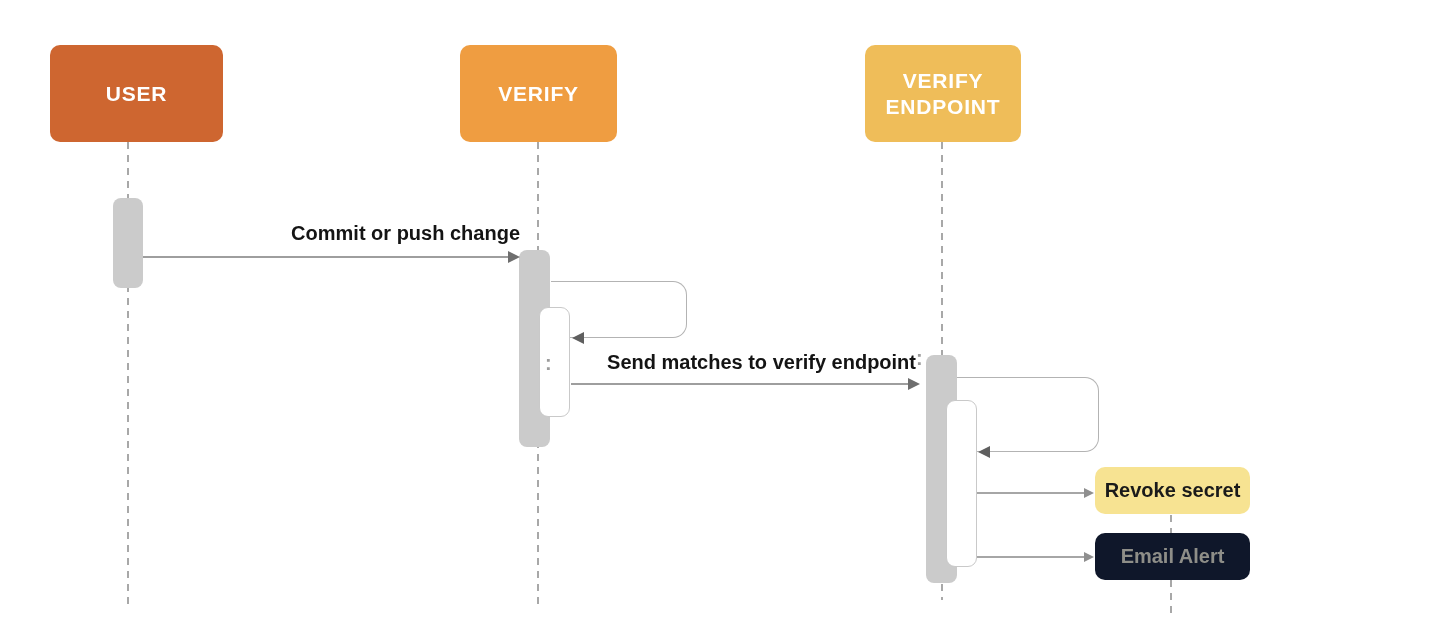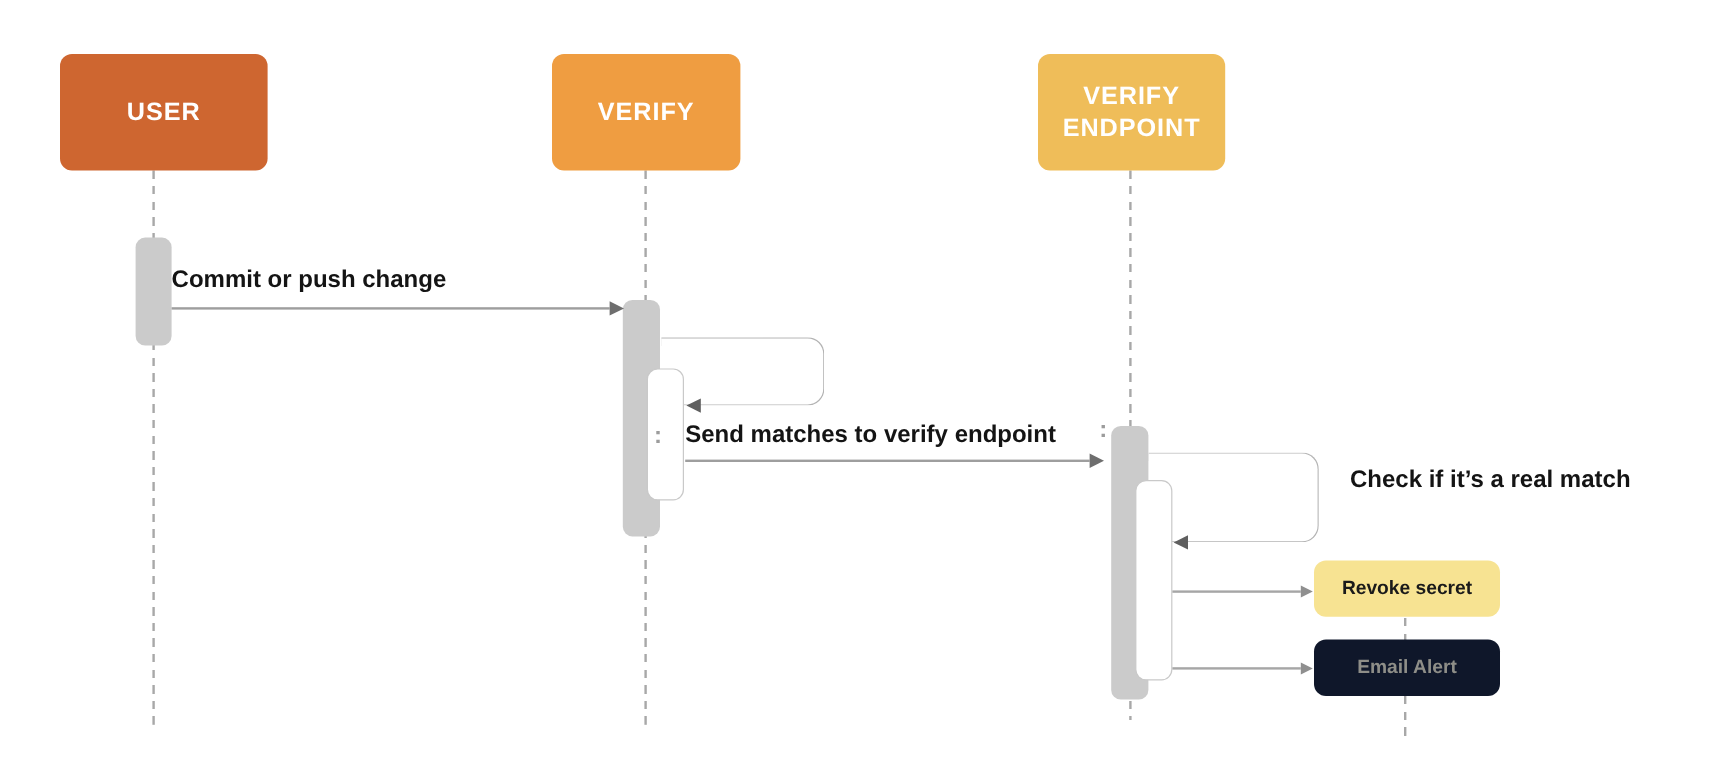--- a/index.html
+++ b/index.html
@@ -63,29 +63,29 @@
     position:absolute;
     border:1.5px solid #B3B3B3;
     border-left:none;
     border-radius:0 14px 14px 0;
     box-sizing:border-box;
   }
   .msg-label{
     position:absolute;
     color:#141414;
     font-size:20px;font-weight:700;
-    text-align:left;
+    text-align:right;
     white-space:nowrap;
   }
   .action-box{
     position:absolute;
     width:155px;height:47px;
     border-radius:10px;
     display:flex;align-items:center;justify-content:center;
-    font-size:16px;font-weight:700;
+    font-size:20px;font-weight:700;
     white-space:nowrap;
   }
   .artifact{
     position:absolute;
     color:#9C9C9C;
     font-size:20px;font-weight:700;
   }
 </style>
 </head>
 <body>
@@ -119,21 +119,20 @@
   <div class="arrowhead-l" style="left:572px;top:332px;"></div>
 
   <div class="nested-bar" style="left:539px;top:307px;width:31px;height:110px;"></div>
 
   <div class="artifact" style="left:545px;top:352px;">:</div>
   <div class="msg-label" style="left:571px;top:351px;width:345px;">Send matches to verify endpoint</div>
   <div class="msg-line" style="left:571px;top:383px;width:337px;"></div>
   <div class="arrowhead-r" style="left:908px;top:378px;"></div>
   <div class="artifact" style="left:916px;top:347px;">:</div>
 
-  <div class="msg-label" style="left:1125px;top:389px;width:270px;">Check if it’s a real match</div>
   <div class="selfloop" style="left:957px;top:377px;width:142px;height:75px;"></div>
   <div class="arrowhead-l" style="left:978px;top:446px;"></div>
 
   <div class="nested-bar" style="left:946px;top:400px;width:31px;height:167px;"></div>
 
   <div class="msg-line" style="left:977px;top:492px;width:107px;background:#A6A6A6;"></div>
   <div class="arrowhead-r small" style="left:1084px;top:488px;"></div>
   <div class="msg-line" style="left:977px;top:556px;width:107px;background:#A6A6A6;"></div>
   <div class="arrowhead-r small" style="left:1084px;top:552px;"></div>
 

